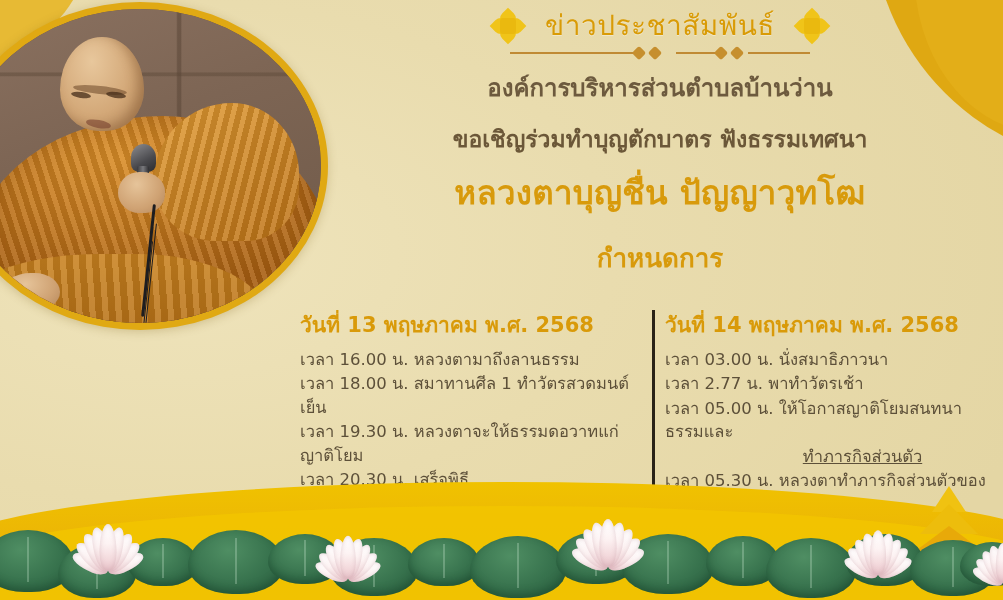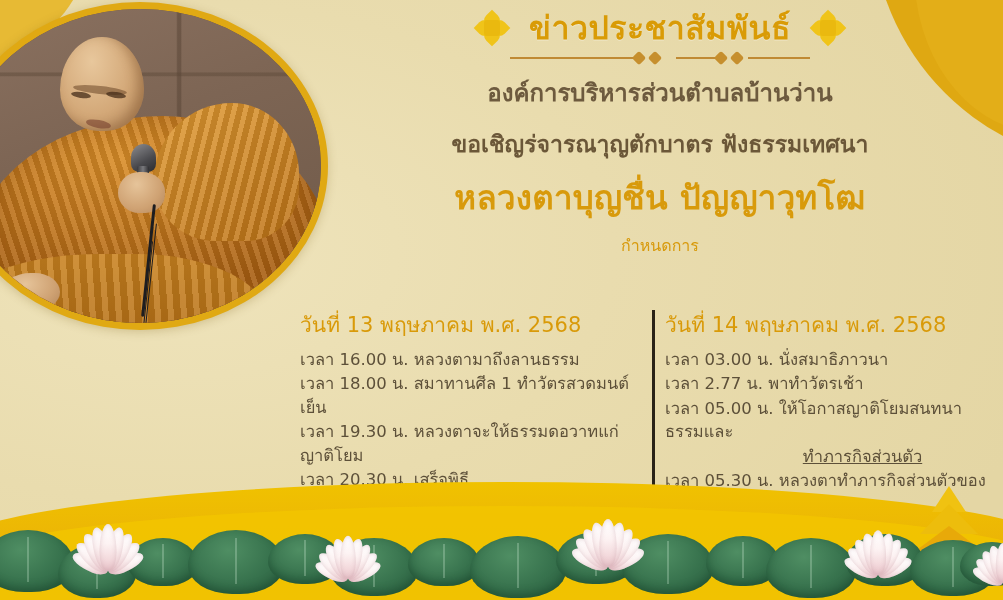--- a/index.html
+++ b/index.html
@@ -169,21 +169,21 @@
   .quatrefoil span:nth-child(1){ top:0; left:7px; transform:rotate(135deg); }
   .quatrefoil span:nth-child(2){ top:7px; right:0; transform:rotate(225deg); }
   .quatrefoil span:nth-child(3){ bottom:0; left:7px; transform:rotate(-45deg); }
   .quatrefoil span:nth-child(4){ top:7px; left:0; transform:rotate(45deg); }
   .quatrefoil:after{
     content:""; position:absolute; top:7px; left:7px;
     width:16px; height:16px; background:#eab90f; border-radius:3px;
   }
 
   .main-title{
-    font-size:32px; font-weight:bold;
+    font-size:28px; font-weight:normal;
     color:#d99b06;
     letter-spacing:.5px;
     line-height:1.15;
     text-shadow:0 1px 0 rgba(255,255,255,.35);
   }
   .divider{
     margin:4px auto 8px;
     width:300px; height:14px;
     position:relative;
   }
@@ -220,43 +220,43 @@
     color:#d89a0b;
     margin-top:9px;
     letter-spacing:.3px;
   }
   .venue{
     font-size:21px; font-weight:bold;
     color:#6b5738;
     margin-top:13px;
   }
   .agenda-word{
-    font-size:16px; font-weight:normal;
+    font-size:26px; font-weight:bold;
     color:#d89a0b;
-    margin-top:9px;
+    margin-top:18px;
   }
 
   
   .schedule{
     position:absolute;
     left:300px; top:308px;
     width:700px; height:215px;
     display:flex;
   }
   .col{ position:relative; }
   .col.left{ width:352px; padding-right:18px; }
   .col.right{ width:348px; padding-left:13px; }
   .col-divider{
     position:absolute;
     left:652px; top:310px;
     width:3px; height:198px;
     background:#2a2317;
   }
   .day-head{
-    font-size:21px; font-weight:normal;
+    font-size:21px; font-weight:bold;
     color:#d99a09;
     margin-bottom:7px;
   }
   .item{
     font-size:16.5px;
     color:#5d5039;
     line-height:1.42;
     margin-bottom:1px;
   }
   .item.cont{
@@ -383,21 +383,21 @@
       <div class="bar a"></div>
       <div class="dia d1"></div>
       <div class="dia d2"></div>
       <div class="bar b"></div>
       <div class="dia d3"></div>
       <div class="dia d4"></div>
       <div class="bar c"></div>
     </div>
 
     <div class="sub1">องค์การบริหารส่วนตำบลบ้านว่าน</div>
-    <div class="sub2">ขอเชิญร่จารณาุญตักบาตร ฟังธรรมเทศนา</div>
+    <div class="sub2">ขอเชิญร่วมทำบุญตักบาตร ฟังธรรมเทศนา</div>
     <div class="monk-name">หลวงตาบุญชื่น ปัญญาวุทโฒ</div>
     <div class="agenda-word">กำหนดการ</div>
   </div>
 
   <div class="schedule">
 
     <div class="col left">
       <div class="day-head">วันที่ 13 พฤษภาคม พ.ศ. 2568</div>
       <div class="item">เวลา 16.00 น. หลวงตามาถึงลานธรรม</div>
       <div class="item">เวลา 18.00 น. สมาทานศีล 1 ทำวัตรสวดมนต์เย็น</div>

